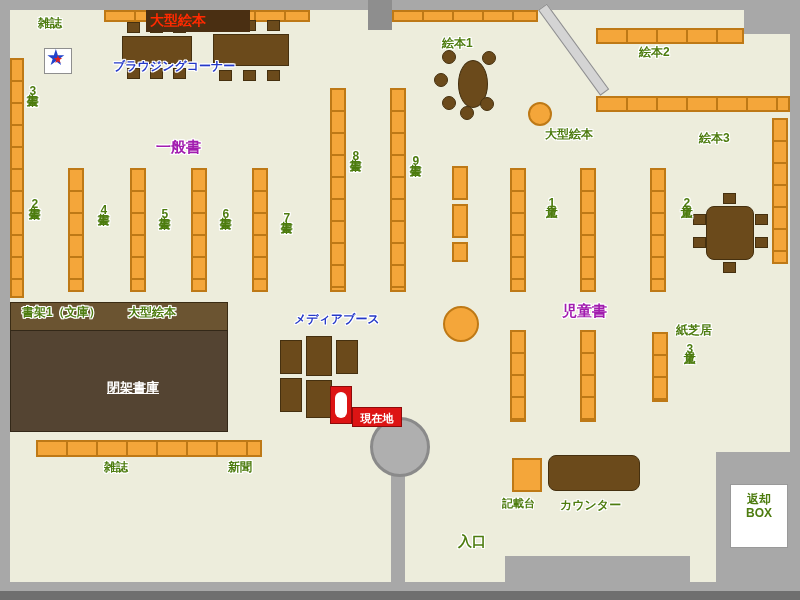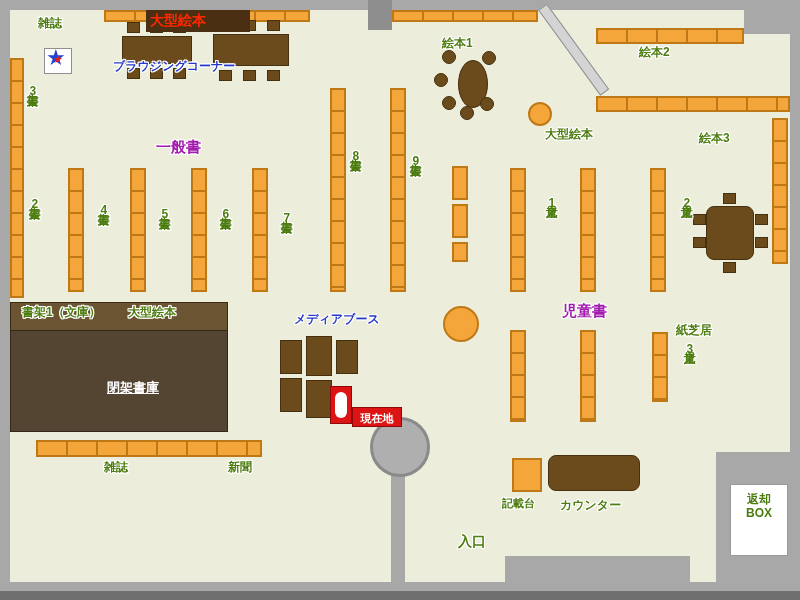--- a/index.html
+++ b/index.html
@@ -130,21 +130,21 @@
   <div class="wood" style="left:306px;top:380px;width:26px;height:38px;"></div>
   <div class="marker" style="left:330px;top:386px;width:22px;height:38px;">
     <div class="inner"></div>
   </div>
 
   <div class="stackband" style="left:10px;top:302px;width:218px;height:30px;"></div>
   <div class="stackroom" style="left:10px;top:330px;width:218px;height:102px;"></div>
 
   <div class="wood rtab" style="left:548px;top:455px;width:92px;height:36px;"></div>
 
-  <div class="retbox" style="left:730px;top:484px;width:58px;height:72px;">
+  <div class="retbox" style="left:730px;top:484px;width:58px;height:64px;">
     <div class="lbl" style="position:static;">返却</div>
     <div class="lbl" style="position:static;text-align:center;">BOX</div>
   </div>
 
   <div class="star-badge" style="left:44px;top:48px;">
     <span class="star-outer">★</span>
     <span class="star-inner">★</span>
   </div>
 
   <div class="lbl" style="left:38px;top:17px;">雑誌</div>

